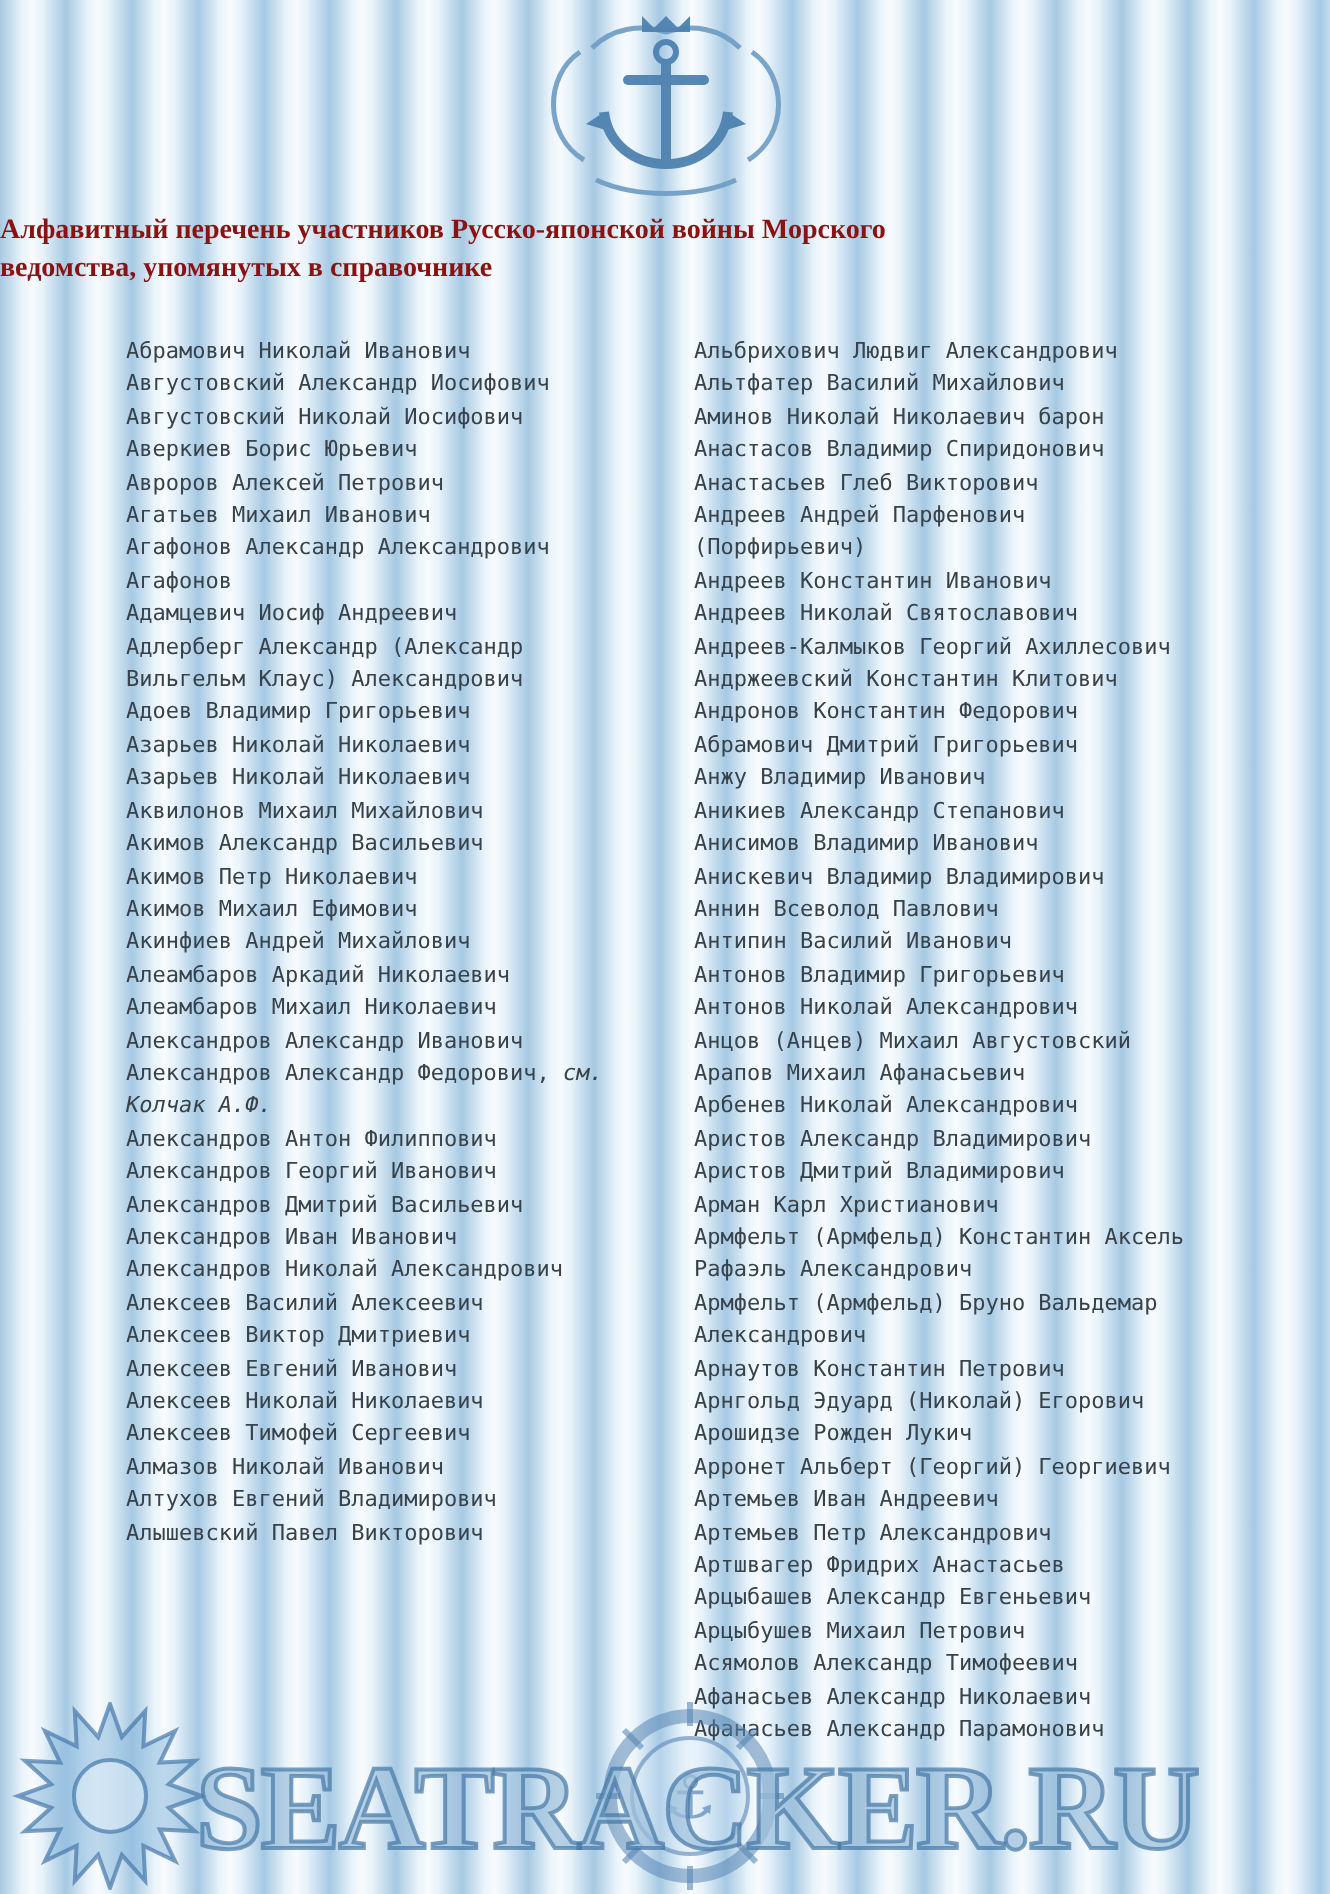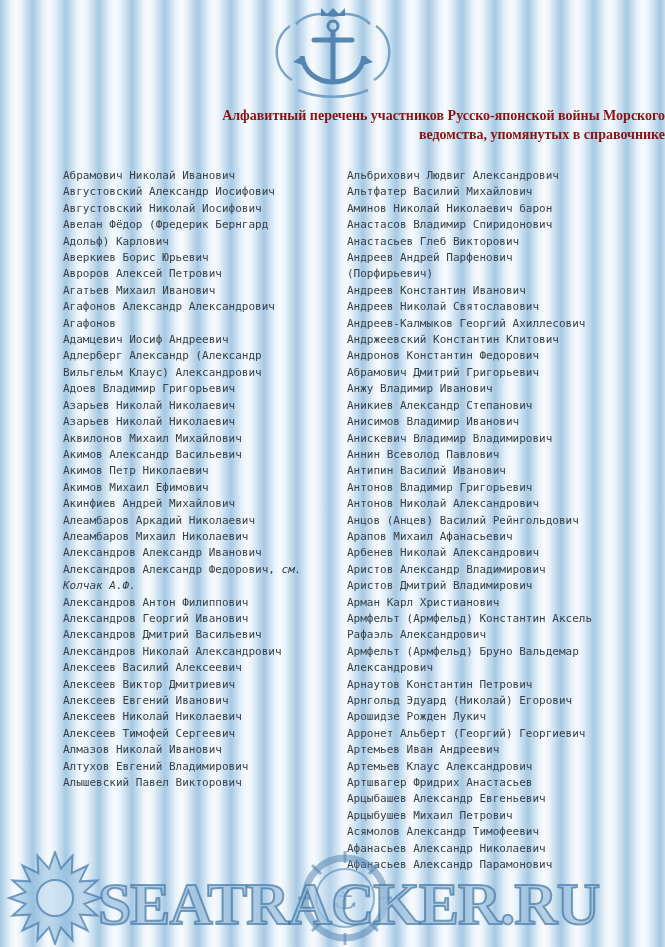--- a/index.html
+++ b/index.html
@@ -4,21 +4,21 @@
 <style>
   html,body{margin:0;padding:0;}
   body{
     width:665px;height:947px;position:relative;overflow:hidden;
     background:repeating-linear-gradient(90deg,
       #a6c9e3 0px, #e9f3fa 11px, #f8fbfe 16px, #e9f3fa 21px, #a6c9e3 33px);
     font-family:"DejaVu Sans Mono", monospace;
   }
   .emblem{position:absolute;top:6px;left:50%;transform:translateX(-50%);
     width:150px;height:94px;}
-  .page-title{position:absolute;top:106px;left:0;right:0;text-align:right;
+  .page-title{position:absolute;top:106px;left:0;right:0;text-align:left;
     color:#8b1212;font-family:"Liberation Serif", serif;font-weight:bold;
     font-size:14px;line-height:19px;}
   .columns{position:absolute;top:168px;left:63px;display:flex;gap:30px;z-index:1;}
   .col{width:254px;font-size:11px;line-height:16.4px;color:#37424a;
     font-family:"DejaVu Sans Mono", monospace;}
   .entry{white-space:normal;}
   .entry .note{font-style:italic;}
   
   .watermark{position:absolute;left:0;right:0;bottom:0;height:100px;z-index:2;
     pointer-events:none;}
@@ -57,21 +57,20 @@
 <div class="page-title">
   <div>Алфавитный перечень участников Русско-японской войны Морского</div>
   <div>ведомства, упомянутых в справочнике</div>
 </div>
 
 <div class="columns">
   <div class="col" id="col-left">
       <div class="entry">Абрамович Николай Иванович</div>
       <div class="entry">Августовский Александр Иосифович</div>
       <div class="entry">Августовский Николай Иосифович</div>
-      <div class="entry">Авелан Фёдор (Фредерик Бернгард Адольф) Карлович</div>
       <div class="entry">Аверкиев Борис Юрьевич</div>
       <div class="entry">Авроров Алексей Петрович</div>
       <div class="entry">Агатьев Михаил Иванович</div>
       <div class="entry">Агафонов Александр Александрович Агафонов</div>
       <div class="entry">Адамцевич Иосиф Андреевич</div>
       <div class="entry">Адлерберг Александр (Александр Вильгельм Клаус) Александрович</div>
       <div class="entry">Адоев Владимир Григорьевич</div>
       <div class="entry">Азарьев Николай Николаевич</div>
       <div class="entry">Азарьев Николай Николаевич</div>
       <div class="entry">Аквилонов Михаил Михайлович</div>
@@ -79,20 +78,21 @@
       <div class="entry">Акимов Петр Николаевич</div>
       <div class="entry">Акимов Михаил Ефимович</div>
       <div class="entry">Акинфиев Андрей Михайлович</div>
       <div class="entry">Алеамбаров Аркадий Николаевич</div>
       <div class="entry">Алеамбаров Михаил Николаевич</div>
       <div class="entry">Александров Александр Иванович</div>
       <div class="entry"><span>Александров Александр Федорович, </span><span class="note">см. Колчак А.Ф.</span></div>
       <div class="entry">Александров Антон Филиппович</div>
       <div class="entry">Александров Георгий Иванович</div>
       <div class="entry">Александров Дмитрий Васильевич</div>
+      <div class="entry">Александров Иван Иванович</div>
       <div class="entry">Александров Николай Александрович</div>
       <div class="entry">Алексеев Василий Алексеевич</div>
       <div class="entry">Алексеев Виктор Дмитриевич</div>
       <div class="entry">Алексеев Евгений Иванович</div>
       <div class="entry">Алексеев Николай Николаевич</div>
       <div class="entry">Алексеев Тимофей Сергеевич</div>
       <div class="entry">Алмазов Николай Иванович</div>
       <div class="entry">Алтухов Евгений Владимирович</div>
       <div class="entry">Алышевский Павел Викторович</div>
     </div>
@@ -110,34 +110,34 @@
       <div class="entry">Андронов Константин Федорович</div>
       <div class="entry">Абрамович Дмитрий Григорьевич</div>
       <div class="entry">Анжу Владимир Иванович</div>
       <div class="entry">Аникиев Александр Степанович</div>
       <div class="entry">Анисимов Владимир Иванович</div>
       <div class="entry">Анискевич Владимир Владимирович</div>
       <div class="entry">Аннин Всеволод Павлович</div>
       <div class="entry">Антипин Василий Иванович</div>
       <div class="entry">Антонов Владимир Григорьевич</div>
       <div class="entry">Антонов Николай Александрович</div>
-      <div class="entry">Анцов (Анцев) Василий Рейнгольдович</div>
+      <div class="entry">Анцов (Анцев) Михаил Августовский</div>
       <div class="entry">Арапов Михаил Афанасьевич</div>
       <div class="entry">Арбенев Николай Александрович</div>
       <div class="entry">Аристов Александр Владимирович</div>
       <div class="entry">Аристов Дмитрий Владимирович</div>
       <div class="entry">Арман Карл Христианович</div>
       <div class="entry">Армфельт (Армфельд) Константин Аксель Рафаэль Александрович</div>
       <div class="entry">Армфельт (Армфельд) Бруно Вальдемар Александрович</div>
       <div class="entry">Арнаутов Константин Петрович</div>
       <div class="entry">Арнгольд Эдуард (Николай) Егорович</div>
       <div class="entry">Арошидзе Рожден Лукич</div>
       <div class="entry">Арронет Альберт (Георгий) Георгиевич</div>
       <div class="entry">Артемьев Иван Андреевич</div>
-      <div class="entry">Артемьев Клаус Александрович</div>
+      <div class="entry">Артемьев Петр Александрович</div>
       <div class="entry">Артшвагер Фридрих Анастасьев</div>
       <div class="entry">Арцыбашев Александр Евгеньевич</div>
       <div class="entry">Арцыбушев Михаил Петрович</div>
       <div class="entry">Асямолов Александр Тимофеевич</div>
       <div class="entry">Афанасьев Александр Николаевич</div>
       <div class="entry">Афанасьев Александр Парамонович</div>
     </div>
 </div>
 
 <div class="watermark">

